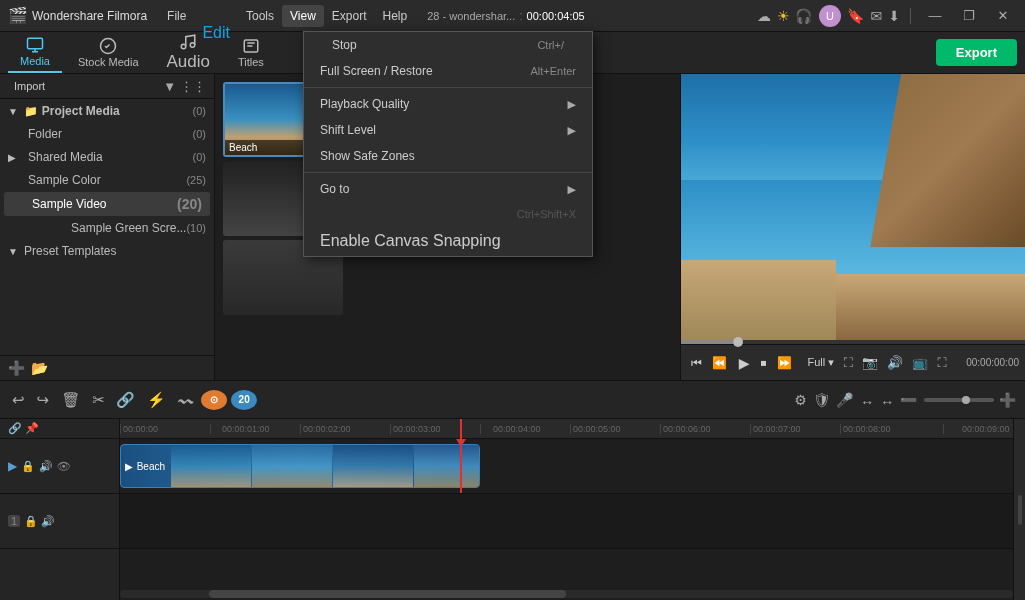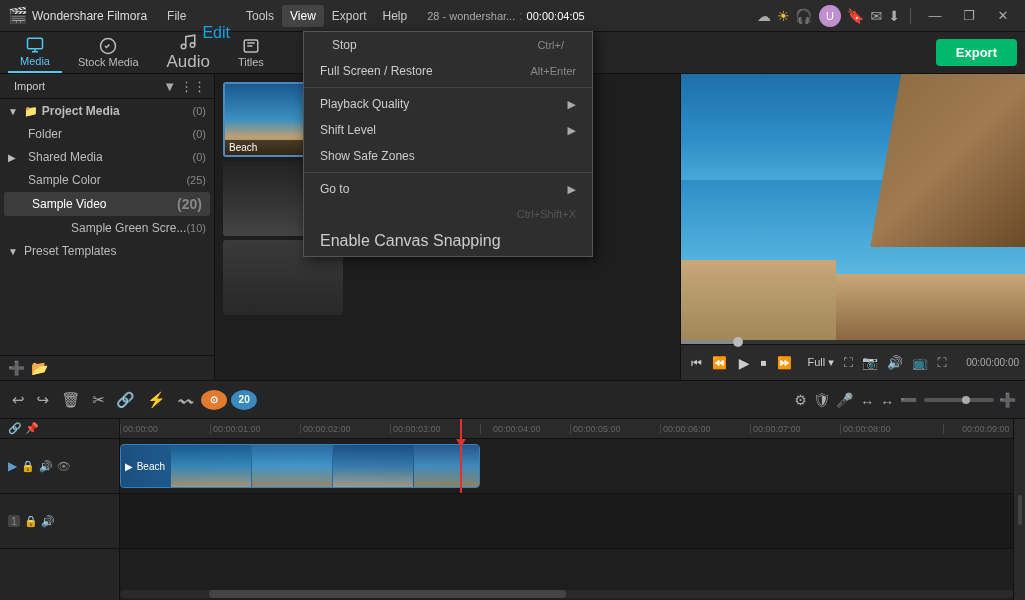--- a/index.html
+++ b/index.html
@@ -297,21 +297,21 @@
         <span style="font-size:11px; cursor:pointer; color:#888;">🔒</span>
         <span style="font-size:11px; cursor:pointer; color:#888;">🔊</span>
       </div>
     </div>
 
     <div style="flex:1; position:relative; overflow:hidden;">
 
       <div style="height:20px; background:#2a2a2a; border-bottom:1px solid #111; display:flex; align-items:center; overflow:hidden; font-size:9px; color:#666;">
         <div style="display:flex; width:100%;">
           <div style="min-width:90px; border-left:1px solid #444; padding-left:2px;">00:00:00</div>
-          <div style="min-width:90px; border-left:1px solid #444; padding-left:2px;">00:00:01:00</div>
+          <div style="min-width:90px; border-left:1px solid #444; padding-left:11px;">00:00:01:00</div>
           <div style="min-width:90px; border-left:1px solid #444; padding-left:2px;">00:00:02:00</div>
           <div style="min-width:90px; border-left:1px solid #444; padding-left:2px;">00:00:03:00</div>
           <div style="min-width:90px; border-left:1px solid #444; padding-left:12px;">00:00:04:00</div>
           <div style="min-width:90px; border-left:1px solid #444; padding-left:2px;">00:00:05:00</div>
           <div style="min-width:90px; border-left:1px solid #444; padding-left:2px;">00:00:06:00</div>
           <div style="min-width:90px; border-left:1px solid #444; padding-left:2px;">00:00:07:00</div>
           <div style="min-width:90px; border-left:1px solid #444; padding-left:2px;">00:00:08:00</div>
           <div style="min-width:90px; border-left:1px solid #444; padding-left:18px;margin-left:13px;">00:00:09:00</div>
         </div>
       </div>

